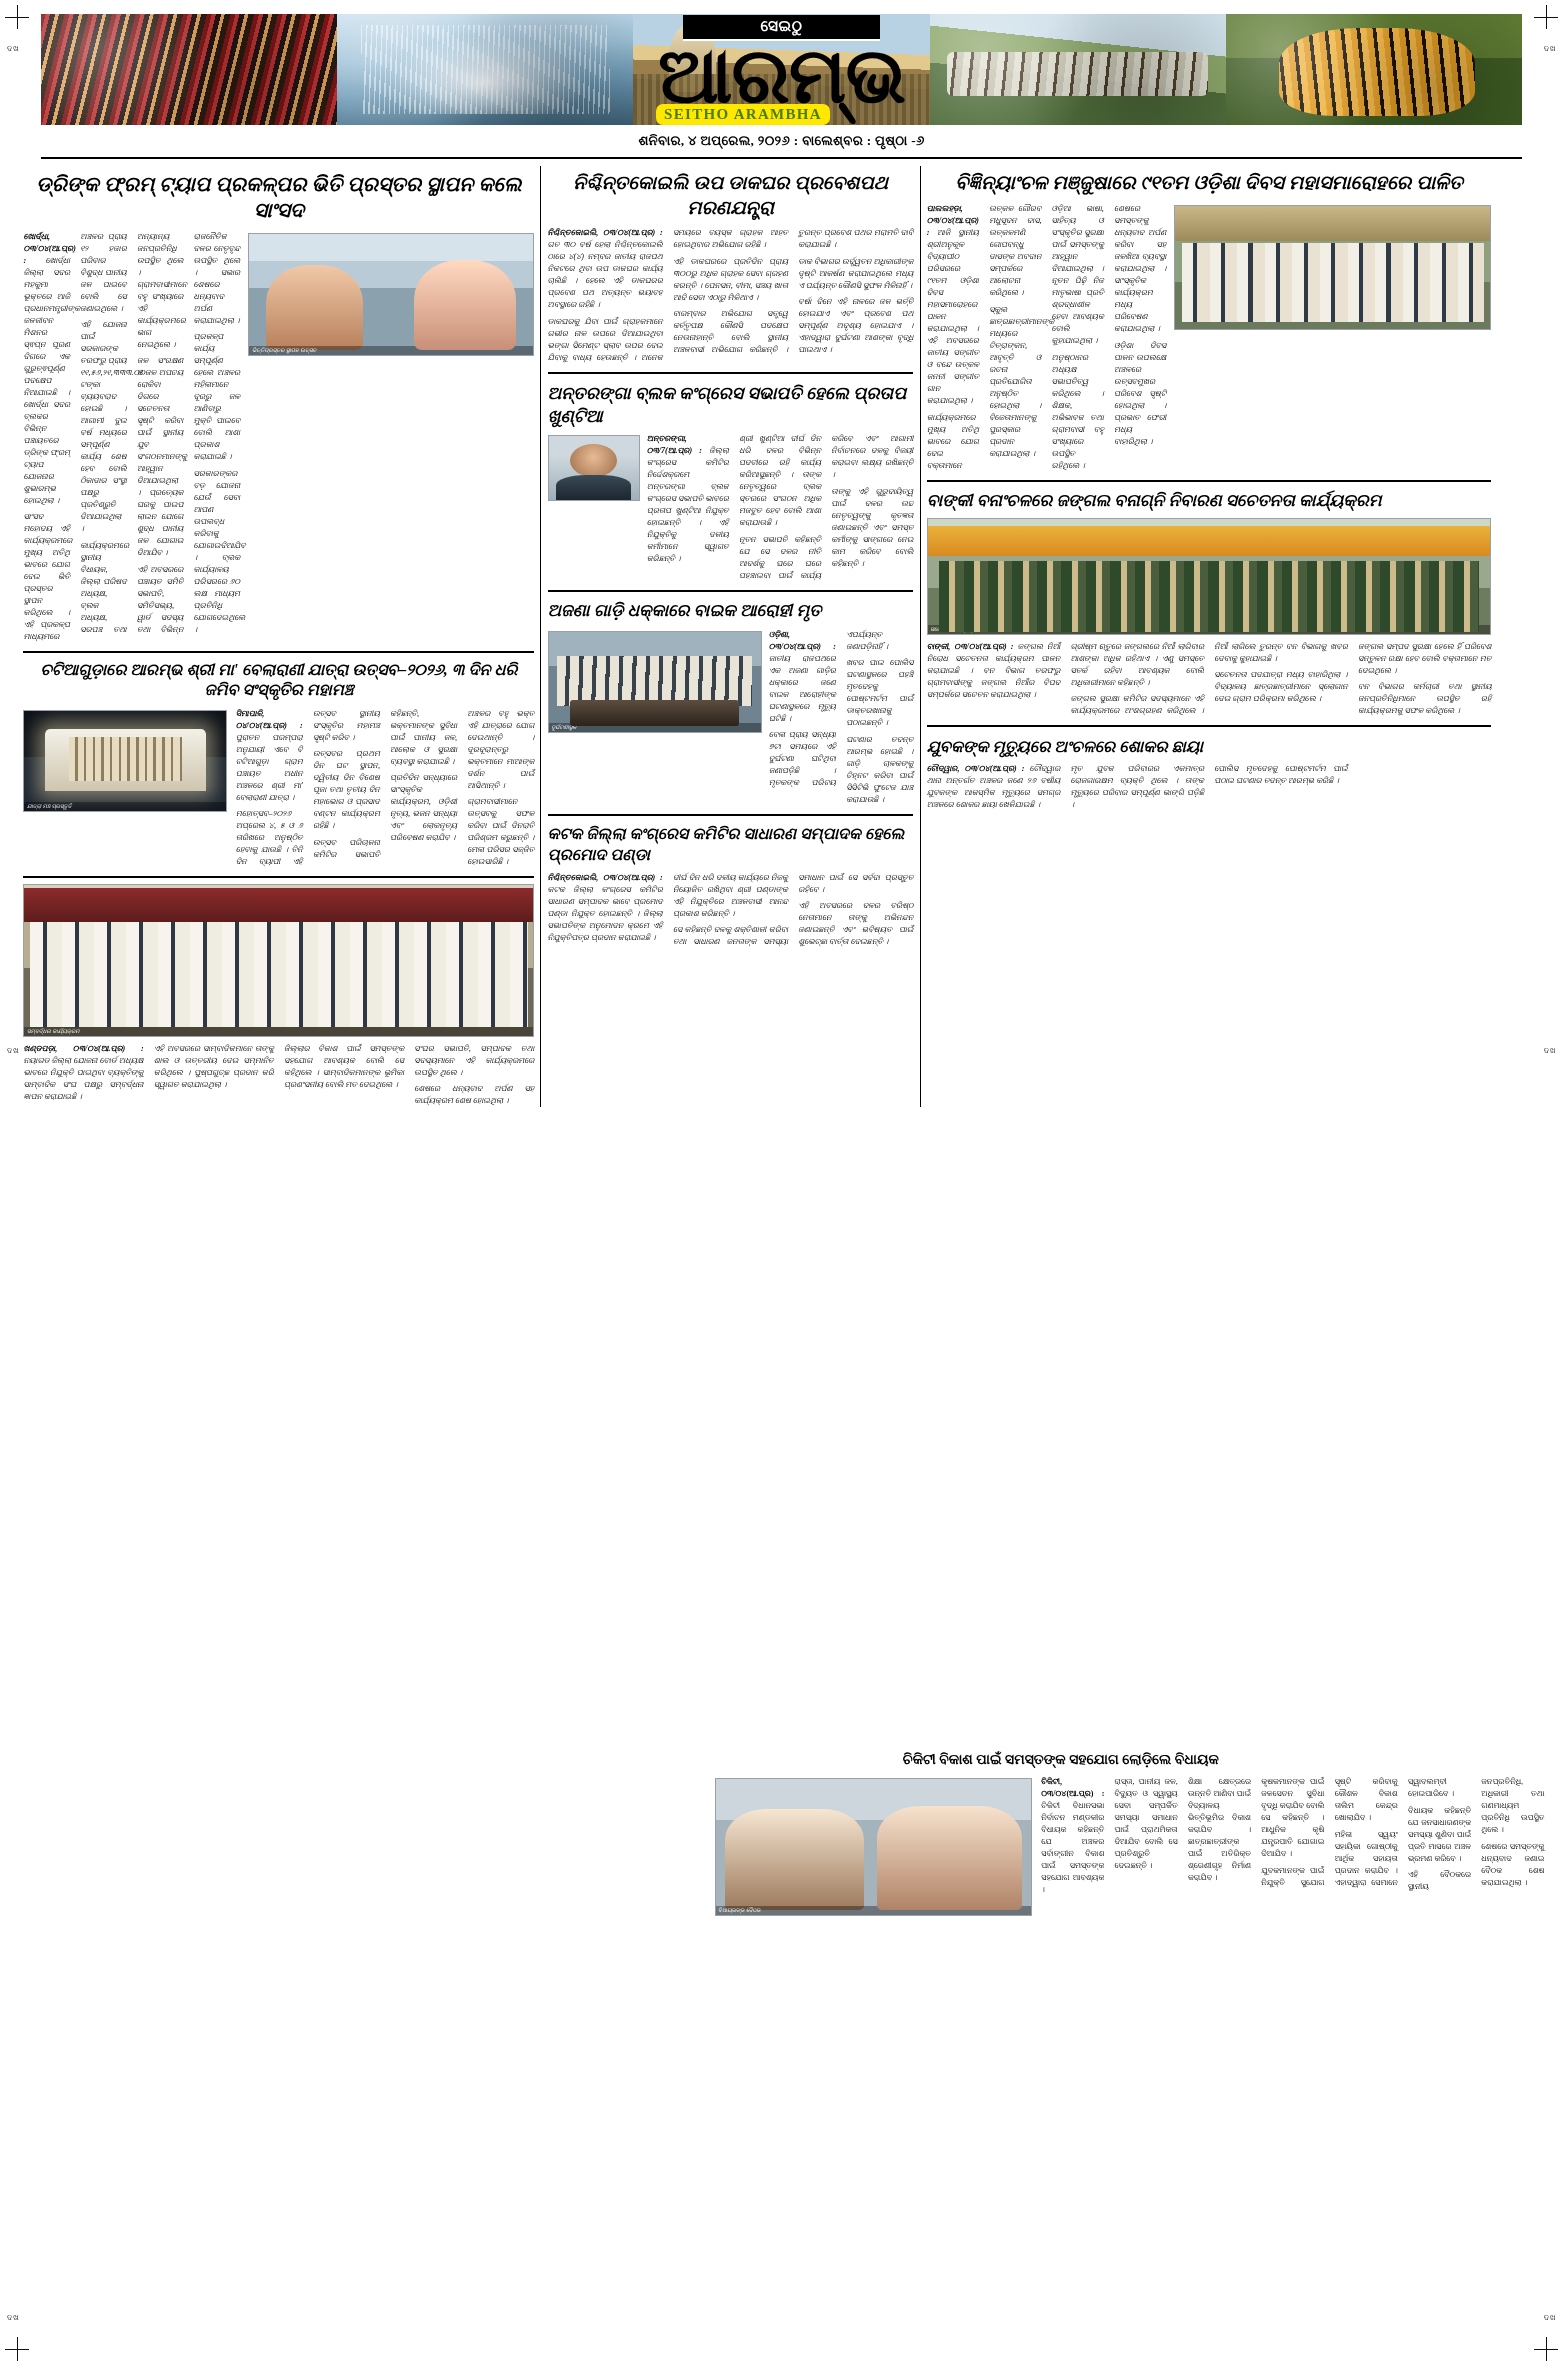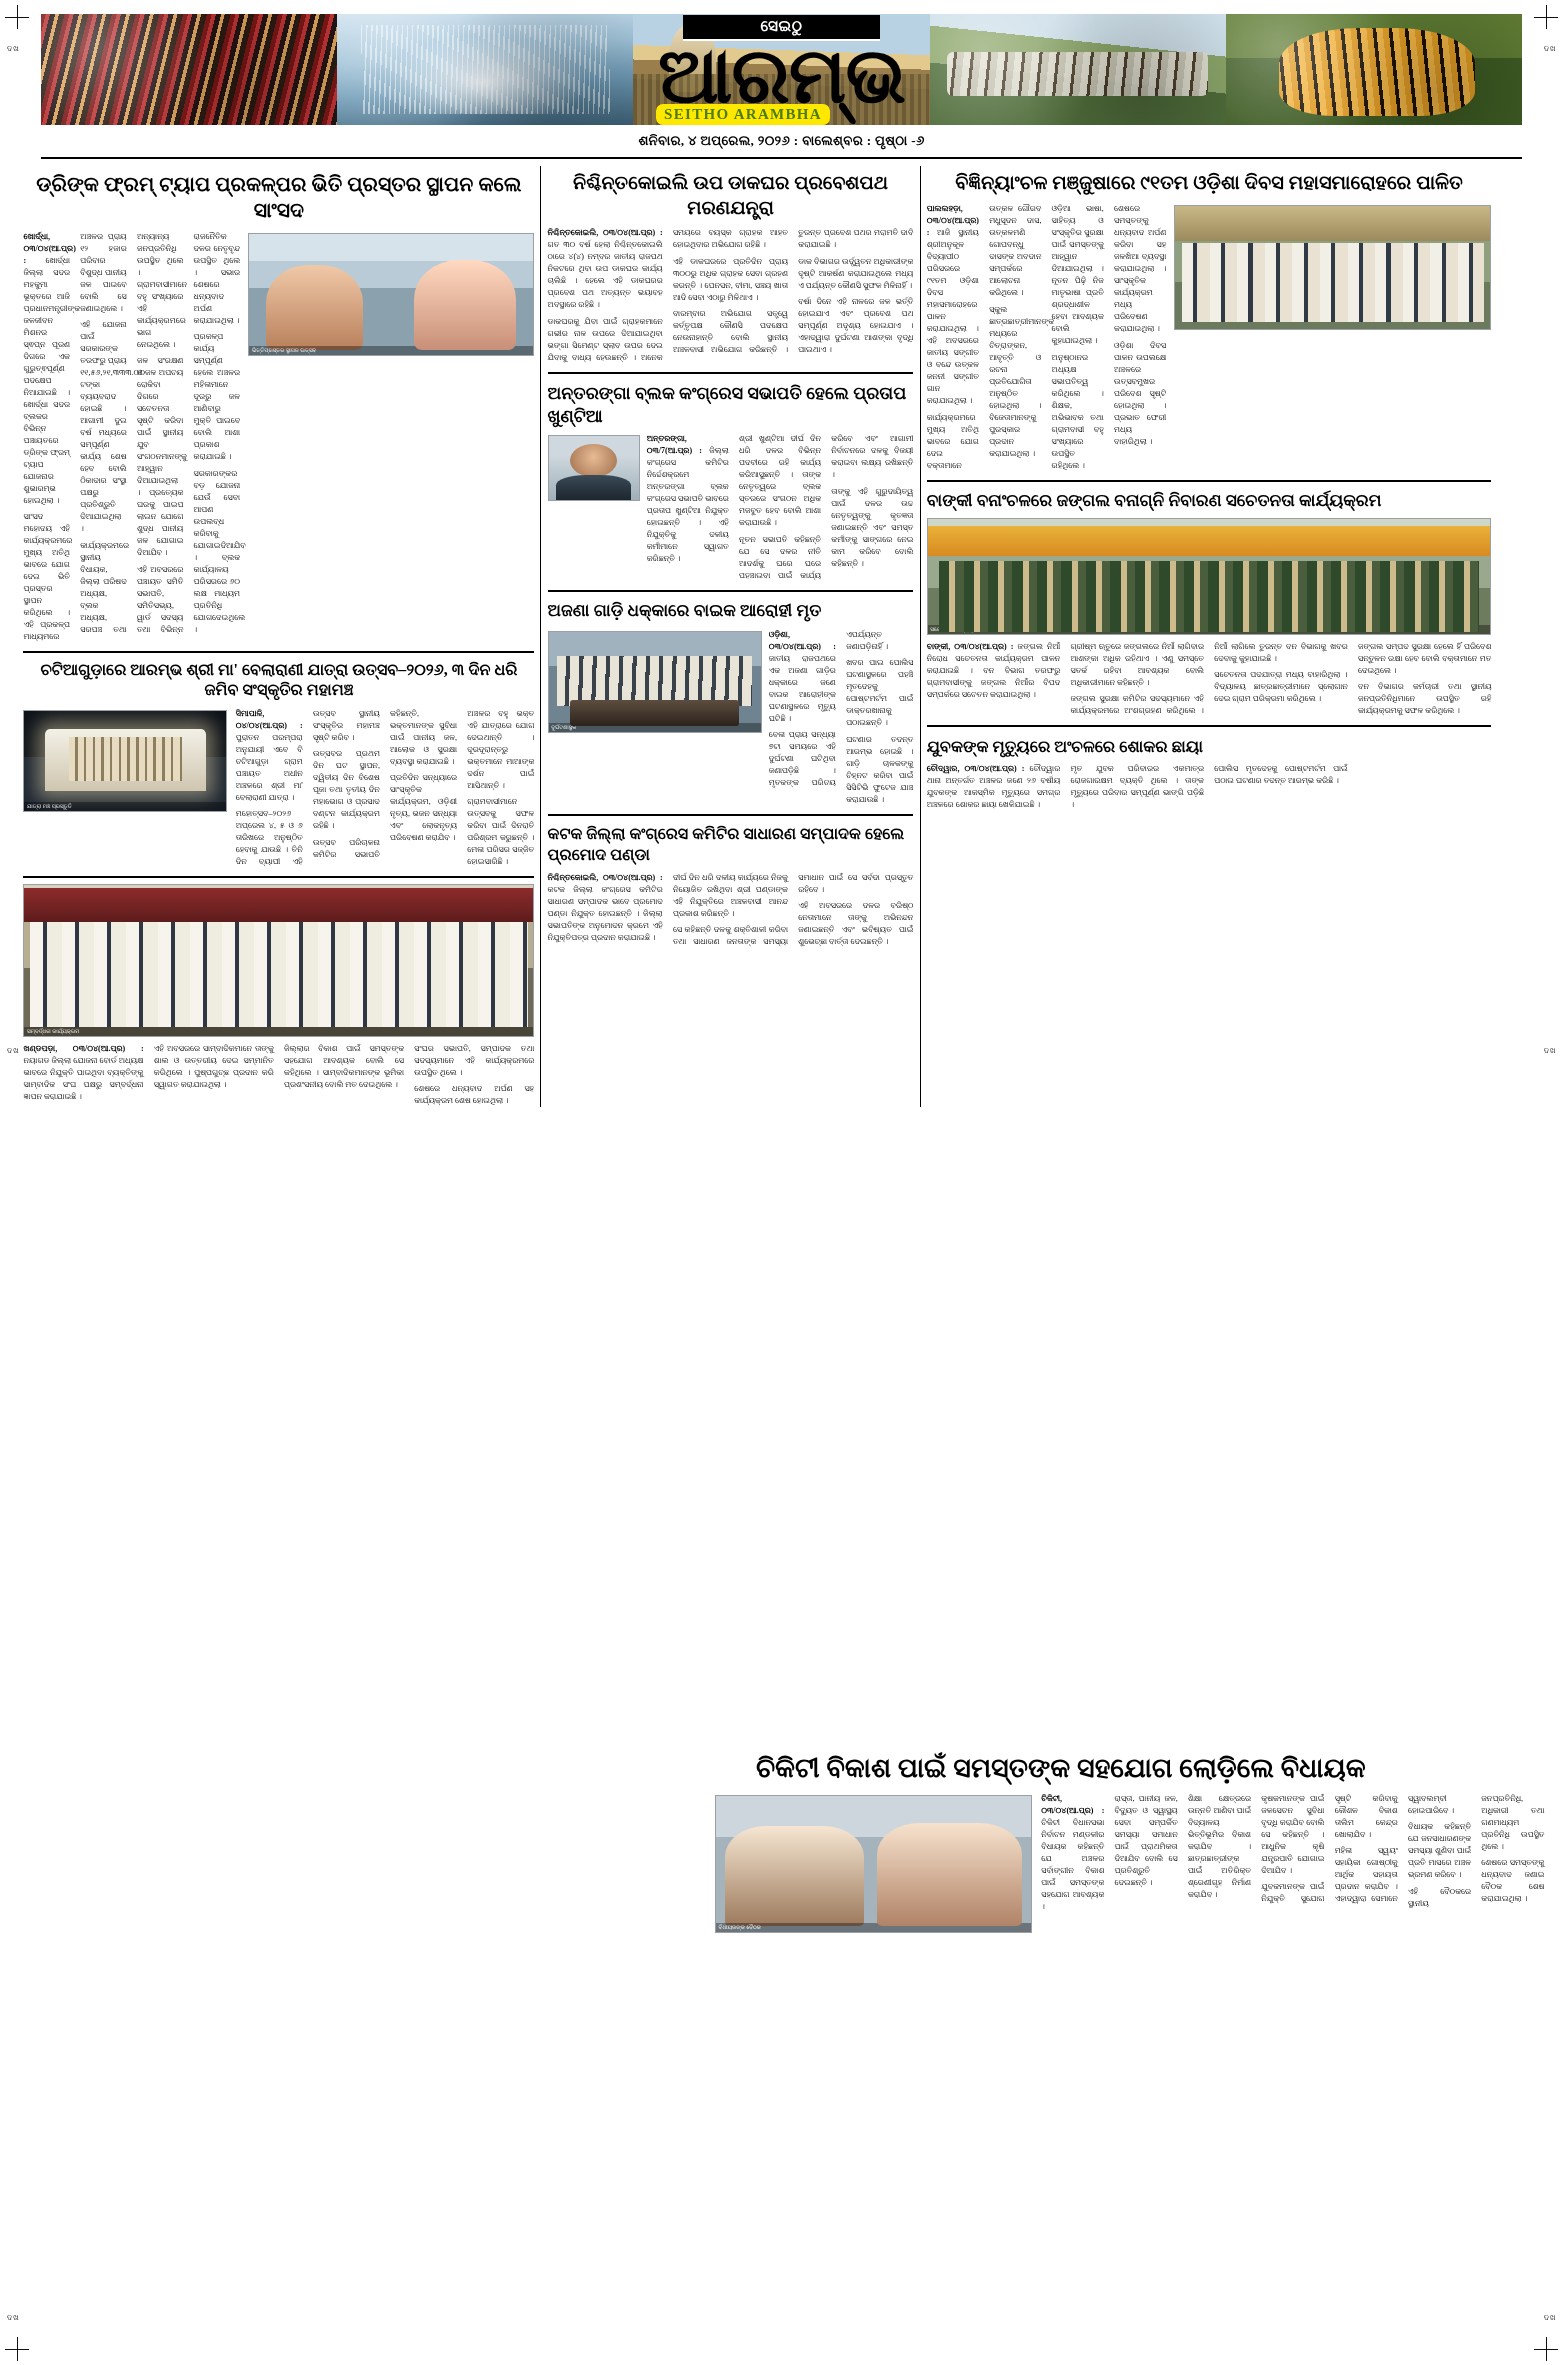--- a/index.html
+++ b/index.html
@@ -79,21 +79,21 @@
               background:#ffe800; padding:1.5px 8.2px 2px; border-radius:7.1px; z-index:4; }
 
   .dateline { text-align:center; font-weight:700; font-size:13.3px; letter-spacing:0.3px;
               padding:8.2px 0 5.1px; }
   .rule-thick { height:2.6px; background:#000; margin:2px 22.5px 0; }
 
   
   .grid { display:grid; grid-template-columns: 521px 3.1px 376px 3.1px 575px;
           margin-top:7.1px; }
   .vrule { background:#000; width:1px; margin:0 auto; }
-  .col { padding:0 5.1px; }
+  .col { padding:0 5.1px;font-style:italic; }
 
   h1.hl { text-align:center; font-weight:700; line-height:1.28;
           font-size:20.4px; margin:5.1px 0 7.1px; }
   h2.hl { text-align:left; font-weight:700; line-height:1.3;
           font-size:17.4px; margin:8.2px 0 6.1px; }
   .hr-thick { border:0; border-top:2px solid #000; margin:8.2px 0 6.1px; }
 
   .body-cols { column-gap:10.2px; font-size:8px; line-height:1.5;
                text-align:justify; hyphens:auto; }
   .c2 { column-count:2; } .c3 { column-count:3; } .c4 { column-count:4; } .c7 { column-count:7; }
@@ -378,21 +378,21 @@
           <p>ମୃତ ଯୁବକ ପରିବାରର ଏକମାତ୍ର ରୋଜଗାରକ୍ଷମ ବ୍ୟକ୍ତି ଥିଲେ । ତାଙ୍କ ମୃତ୍ୟୁରେ ପରିବାର ସମ୍ପୂର୍ଣ୍ଣ ଭାଙ୍ଗି ପଡ଼ିଛି ।</p>
           <p>ପୋଲିସ ମୃତଦେହକୁ ପୋଷ୍ଟମର୍ଟମ ପାଇଁ ପଠାଇ ଘଟଣାର ତଦନ୍ତ ଆରମ୍ଭ କରିଛି ।</p>
         </div>
       </article>
 
     </div>
 
   </div>
 
   <div style="position:absolute; left:577px; right:18.4px; top:1751px;">
-    <h1 class="hl" style="font-size:27px; margin:0 0 7.1px">ଚିକିଟୀ ବିକାଶ ପାଇଁ ସମସ୍ତଙ୍କ ସହଯୋଗ ଲୋଡ଼ିଲେ ବିଧାୟକ</h1>
+    <h1 class="hl" style="font-size:14px; margin:0 0 7.1px">ଚିକିଟୀ ବିକାଶ ପାଇଁ ସମସ୍ତଙ୍କ ସହଯୋଗ ଲୋଡ଼ିଲେ ବିଧାୟକ</h1>
     <div class="clearfix">
       <div class="figwrap" style="width:317px; float:left; margin:2px 9.2px 5.1px 138px">
         <div class="photo p-meeting" style="height:138px">
           <div class="cap">ବିଧାୟକଙ୍କ ବୈଠକ</div>
         </div>
       </div>
       <div class="body-cols c7" style="column-count:7">
         <p><span class="lede">ଚିକିଟୀ, ୦୩/୦୪(ଆ.ପ୍ର) :</span>
            <span>ଚିକିଟୀ ବିଧାନସଭା ନିର୍ବାଚନ ମଣ୍ଡଳୀର ବିଧାୟକ କହିଛନ୍ତି ଯେ ଅଞ୍ଚଳର ସର୍ବାଙ୍ଗୀନ ବିକାଶ ପାଇଁ ସମସ୍ତଙ୍କ ସହଯୋଗ ଆବଶ୍ୟକ ।</span></p>
         <p>ରାସ୍ତା, ପାନୀୟ ଜଳ, ବିଦ୍ୟୁତ ଓ ସ୍ୱାସ୍ଥ୍ୟ ସେବା ସମ୍ପର୍କିତ ସମସ୍ୟା ସମାଧାନ ପାଇଁ ପ୍ରାଥମିକତା ଦିଆଯିବ ବୋଲି ସେ ପ୍ରତିଶ୍ରୁତି ଦେଇଛନ୍ତି ।</p>

